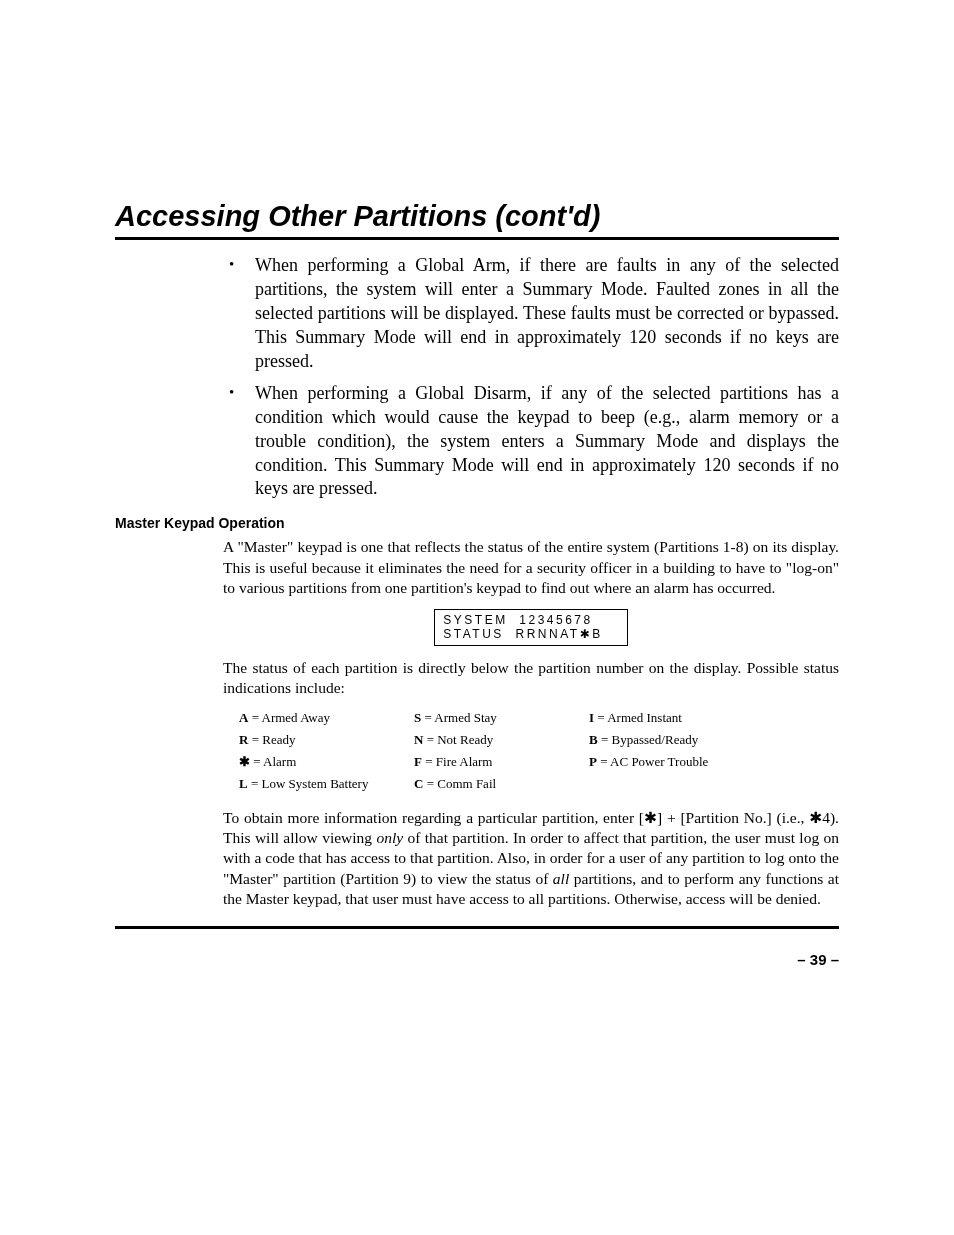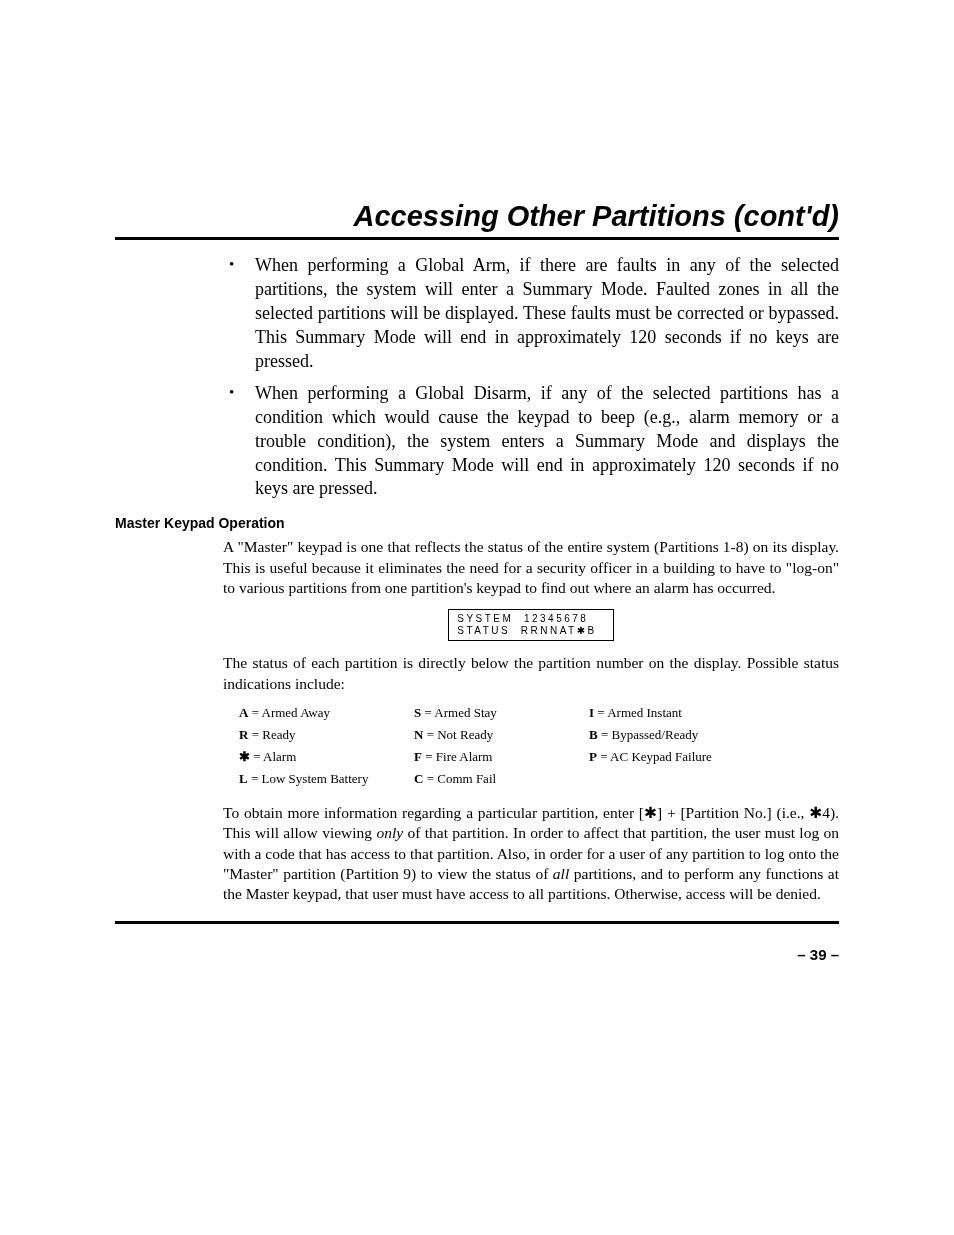--- a/index.html
+++ b/index.html
@@ -10,21 +10,20 @@
   .page {
     width: 954px;
     height: 1235px;
     box-sizing: border-box;
     padding: 60px 115px 40px 115px;
     font-family: "Times New Roman", Times, serif;
     color: #000;
     position: relative;
   }
   .heading {
-    text-align: right;
     font-family: Arial, Helvetica, sans-serif;
     font-weight: bold;
     font-style: italic;
     font-size: 29px;
     margin-top: 140px;
     margin-bottom: 4px;
   }
   .heading-rule {
     border: none;
     border-top: 3px solid #000;
@@ -66,23 +65,23 @@
     font-size: 15.5px;
     line-height: 1.32;
   }
   .para {
     margin: 0 0 10px 0;
     text-align: justify;
   }
   .display-box {
     border: 1.2px solid #000;
     font-family: Arial, Helvetica, sans-serif;
-    font-size: 10px;
+    font-size: 12px;
     letter-spacing: 2.5px;
-    padding: 3px 16px 3px 8px;
+    padding: 3px 24px 3px 8px;
     line-height: 1.22;
     white-space: pre;
     display: block;
     width: max-content;
     margin: 0 auto 12px auto;
   }
   .status-grid {
     display: grid;
     grid-template-columns: 175px 175px auto;
     column-gap: 0;
@@ -139,21 +138,21 @@
       <span><b>S</b> = <span>Armed Stay</span></span>
 
       <span><b>I</b> = <span>Armed Instant</span></span>
       <span><b>R</b> = <span>Ready</span></span>
       <span><b>N</b> = <span>Not Ready</span></span>
 
       <span><b>B</b> = <span>Bypassed/Ready</span></span>
       <span><b>✱</b> = <span>Alarm</span></span>
 
       <span><b>F</b> = <span>Fire Alarm</span></span>
-      <span><b>P</b> = <span>AC Keypad Failure</span></span>
+      <span><b>P</b> = <span>AC Power Trouble</span></span>
       <span><b>L</b> = <span>Low System Battery</span></span>
 
       <span><b>C</b> = <span>Comm Fail</span></span>
       <span></span>
       <span></span>
     </div>
 
     <p class="para"><span>To obtain more information regarding a particular partition, enter [✱] + [Partition No.] (i.e., ✱4).  This will allow viewing </span><i>only</i><span> of that partition.  In order to affect that partition, the user must log on with a code that has access to that partition.  Also, in order for a user of any partition to log onto the "Master" partition (Partition 9) to view the status of </span><i>all</i><span> partitions, and to perform any functions at the Master keypad, that user must have access to all partitions.  Otherwise, access will be denied.</span></p>
   </div>
 

